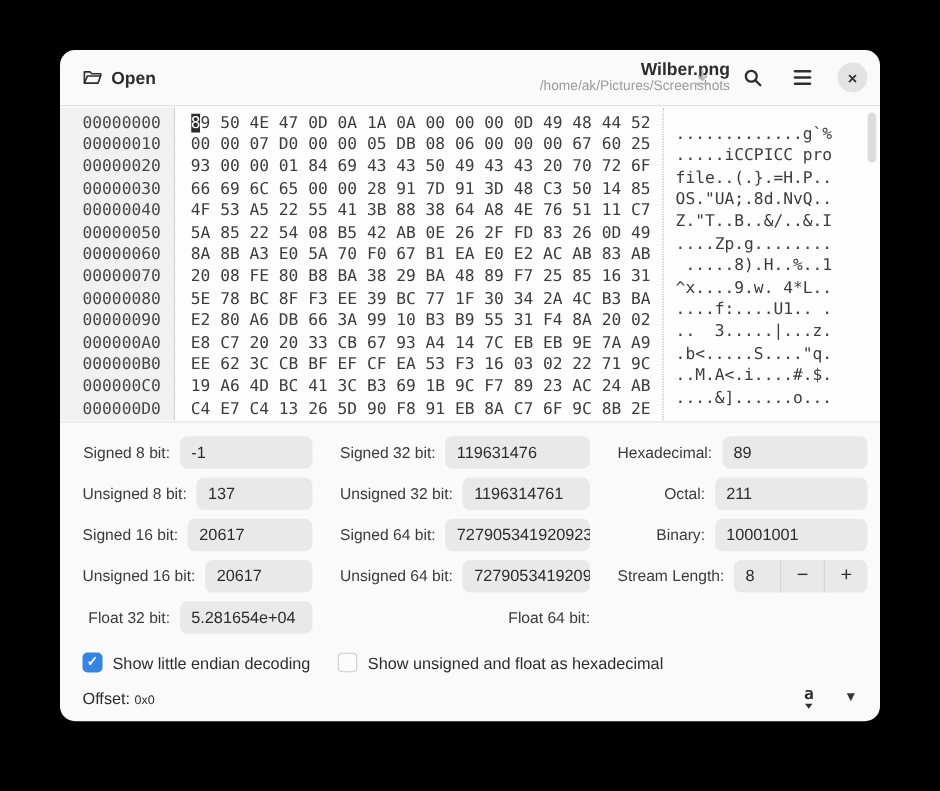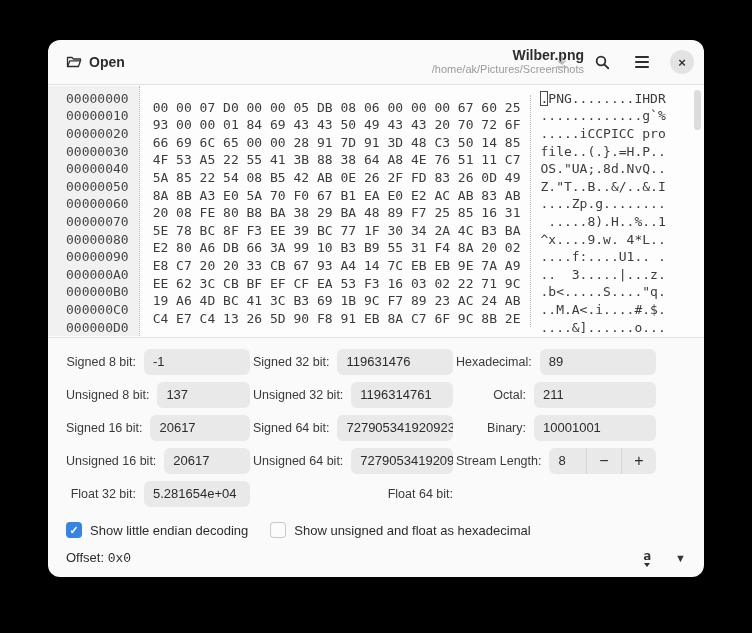--- a/index.html
+++ b/index.html
@@ -30,21 +30,21 @@
     color:#3c3c3c;position:relative;overflow:hidden;align-items:center;
   }
   .offset-col{background:#f1f1f1;border-right:1px dotted #bdbdbd;padding:4px 10px 0 18px;color:#474747}
   .hex-col{border-right:1px dotted #bdbdbd;padding:4px 10px 0 13px}
   .ascii-col{padding:4px 6px 0 9px;flex:1}
   .hexview .line{white-space:pre;height:17.6px}
   .cursor{background:#2d2d2d;color:#fff}
   .ascii-cursor{box-shadow:inset 0 0 0 1px #4a4a4a}
   .scrollbar-thumb{position:absolute;right:3px;top:5px;width:7px;height:40px;border-radius:4px;background:#dcdcdc}
   
-  .panel{display:grid;grid-template-columns:184px 200px 200px;column-gap:3px;padding:11px 18px 0 18px}
+  .panel{display:grid;grid-template-columns:184px 200px 200px;column-gap:22px;padding:11px 18px 0 18px}
   .conv-col{display:flex;flex-direction:column;gap:7px}
   .conv-row{display:flex;align-items:center;gap:8px;height:26px}
   .conv-label{flex:1;text-align:right;font-size:12.5px;color:#3b3b3b;white-space:nowrap}
   .conv-field{
     background:#e9e9e9;border-radius:6px;height:26px;line-height:26px;padding:0 9px;
     font-size:13px;color:#2c2c2c;box-sizing:border-box;overflow:hidden;white-space:nowrap
   }
   .panel .conv-col:nth-child(1) .conv-field{width:106px}
   .panel .conv-col:nth-child(2) .conv-field{width:118px}
   .panel .conv-col:nth-child(3) .conv-field{width:122px}
@@ -53,21 +53,21 @@
   .spin-btn{width:34px;text-align:center;line-height:25px;font-size:16px;color:#2e2e2e;border-left:1px solid #d6d6d6;user-select:none}
   
   .checks{display:flex;align-items:center;gap:22px;padding:15px 18px 0 18px}
   .check-item{display:flex;align-items:center;gap:8px;font-size:13px;color:#2c2c2c}
   .checkbox{width:16px;height:16px;border-radius:4px;display:flex;align-items:center;justify-content:center;box-sizing:border-box}
   .checkbox.checked{background:#3584e4;color:#fff;font-size:11px;font-weight:700;line-height:1}
   .checkbox.unchecked{background:#fcfcfc;box-shadow:inset 0 0 0 1px #c9c9c9}
   
   .statusbar{margin-top:auto;height:38px;display:flex;align-items:center;padding:0 18px}
   .offset-text{font-size:13px;color:#2c2c2c}
-  .offset-value{font-family:Liberation Mono, monospace;font-size:13px}
+  .offset-value{font-family:Liberation Sans, sans-serif;font-size:10px}
   .status-icons{margin-left:auto;display:flex;align-items:center;gap:24px}
   .insert-icon{display:flex;flex-direction:column;align-items:center;line-height:1;gap:1px}
   .insert-icon .letter{font-family:"DejaVu Sans Mono",monospace;font-size:13px;font-weight:700;color:#2e2e2e}
   .tri-down{width:0;height:0;border-left:3.5px solid transparent;border-right:3.5px solid transparent;border-top:4px solid #2e2e2e}
   .chevron{font-size:11px;color:#363636}
 </style>
 </head>
 <body>
 
 <div class="window">
@@ -126,36 +126,36 @@
         <div class="line">00000060</div>
         <div class="line">00000070</div>
         <div class="line">00000080</div>
         <div class="line">00000090</div>
         <div class="line">000000A0</div>
         <div class="line">000000B0</div>
         <div class="line">000000C0</div>
         <div class="line">000000D0</div>
       </div>
     <div class="hex-col">
+        <div class="line"><span class="cursor">8</span>9 50 4E 47 0D 0A 1A 0A 00 00 00 0D 49 48 44 52</div>
         <div class="line">00 00 07 D0 00 00 05 DB 08 06 00 00 00 67 60 25</div>
         <div class="line">93 00 00 01 84 69 43 43 50 49 43 43 20 70 72 6F</div>
         <div class="line">66 69 6C 65 00 00 28 91 7D 91 3D 48 C3 50 14 85</div>
         <div class="line">4F 53 A5 22 55 41 3B 88 38 64 A8 4E 76 51 11 C7</div>
         <div class="line">5A 85 22 54 08 B5 42 AB 0E 26 2F FD 83 26 0D 49</div>
         <div class="line">8A 8B A3 E0 5A 70 F0 67 B1 EA E0 E2 AC AB 83 AB</div>
         <div class="line">20 08 FE 80 B8 BA 38 29 BA 48 89 F7 25 85 16 31</div>
         <div class="line">5E 78 BC 8F F3 EE 39 BC 77 1F 30 34 2A 4C B3 BA</div>
         <div class="line">E2 80 A6 DB 66 3A 99 10 B3 B9 55 31 F4 8A 20 02</div>
         <div class="line">E8 C7 20 20 33 CB 67 93 A4 14 7C EB EB 9E 7A A9</div>
         <div class="line">EE 62 3C CB BF EF CF EA 53 F3 16 03 02 22 71 9C</div>
         <div class="line">19 A6 4D BC 41 3C B3 69 1B 9C F7 89 23 AC 24 AB</div>
         <div class="line">C4 E7 C4 13 26 5D 90 F8 91 EB 8A C7 6F 9C 8B 2E</div>
       </div>
     <div class="ascii-col">
-        <div class="line"><span class="ascii-cursor">.</span>PNG........IHDR</div>
         <div class="line">.............g`%</div>
         <div class="line">.....iCCPICC pro</div>
         <div class="line">file..(.}.=H.P..</div>
         <div class="line">OS."UA;.8d.NvQ..</div>
         <div class="line">Z."T..B..&amp;/..&amp;.I</div>
         <div class="line">....Zp.g........</div>
         <div class="line"> .....8).H..%..1</div>
         <div class="line">^x....9.w. 4*L..</div>
         <div class="line">....f:....U1.. .</div>
         <div class="line">..  3.....|...z.</div>

